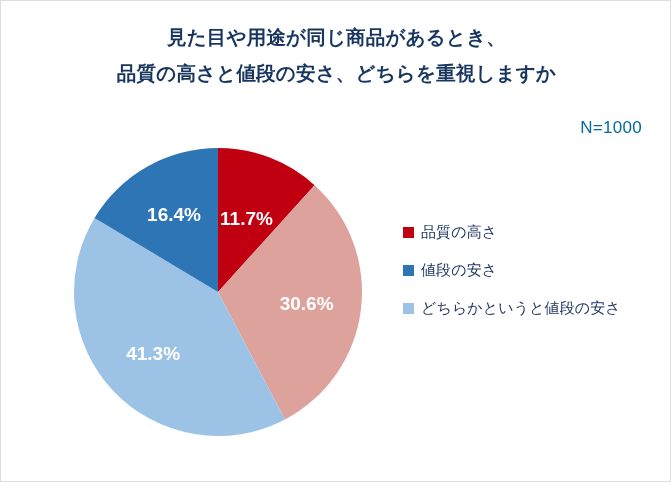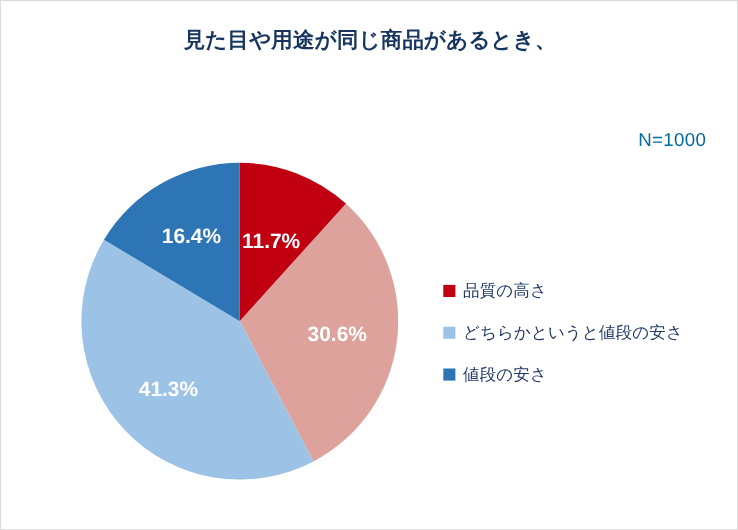--- a/index.html
+++ b/index.html
@@ -62,21 +62,21 @@
   .slice-label {
     font-family: "Liberation Sans", sans-serif;
     font-size: 19px;
     font-weight: bold;
     fill: #ffffff;
   }
   
   #legend {
     position: absolute;
     left: 402px;
-    top: 244px;
+    top: 212px;
     width: 255px;
   }
   .legend-row {
     display: flex;
     align-items: center;
     height: 38px;
   }
   .legend-swatch {
     width: 11px;
     height: 11px;
@@ -90,20 +90,21 @@
     letter-spacing: 0.1px;
   }
 </style>
 </head>
 <body>
 
 <div id="page">
 
   <div id="title-block">
     <span class="title-line">見た目や用途が同じ商品があるとき、</span>
+    <span class="title-line">品質の高さと値段の安さ、どちらを重視しますか</span>
   </div>
 
   <div id="sample-size">N=1000</div>
 
   <div id="pie-wrap">
     <svg id="pie-svg" viewBox="0 0 290 290">
       <g id="pie-slices">
           <path d="M 145 145 L 145.00 1.00 A 144 144 0 0 1 241.58 38.19 Z" fill="#C00011"></path>
           <path d="M 145 145 L 241.58 38.19 A 144 144 0 0 1 211.98 272.47 Z" fill="#DCA29B"></path>
           <path d="M 145 145 L 211.98 272.47 A 144 144 0 0 1 21.52 70.92 Z" fill="#9CC3E5"></path>
@@ -117,22 +118,22 @@
         </g>
     </svg>
   </div>
 
   <div id="legend">
       <div class="legend-row">
         <span class="legend-swatch" style="background: rgb(192, 0, 17);"></span>
         <span class="legend-label">品質の高さ</span>
       </div>
       <div class="legend-row">
+        <span class="legend-swatch" style="background: rgb(46, 117, 182);"></span>
+        <span class="legend-label">値段の安さ</span>
+      </div>
+      <div class="legend-row">
         <span class="legend-swatch" style="background: rgb(156, 195, 229);"></span>
         <span class="legend-label">どちらかというと値段の安さ</span>
-      </div>
-      <div class="legend-row">
-        <span class="legend-swatch" style="background: rgb(46, 117, 182);"></span>
-        <span class="legend-label">値段の安さ</span>
       </div>
     </div>
 
 </div>
 
 </body></html>

